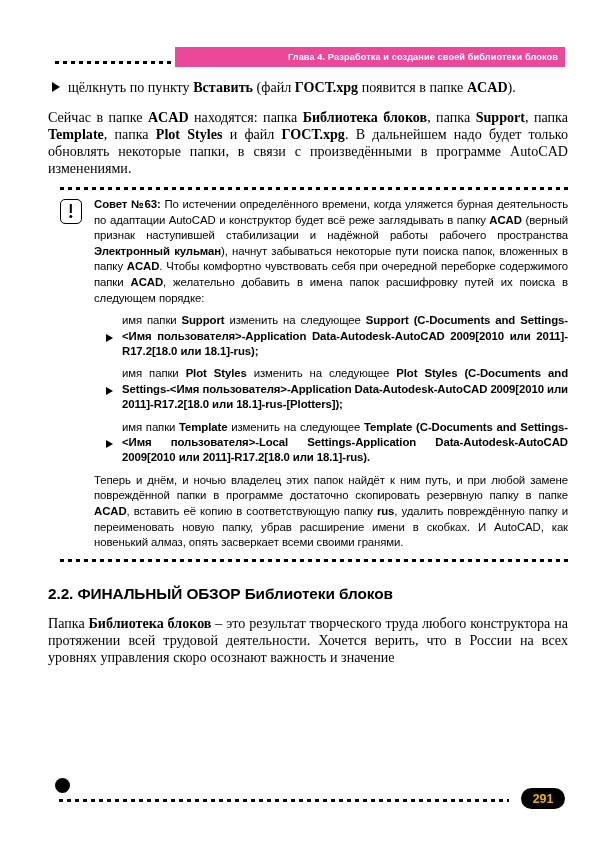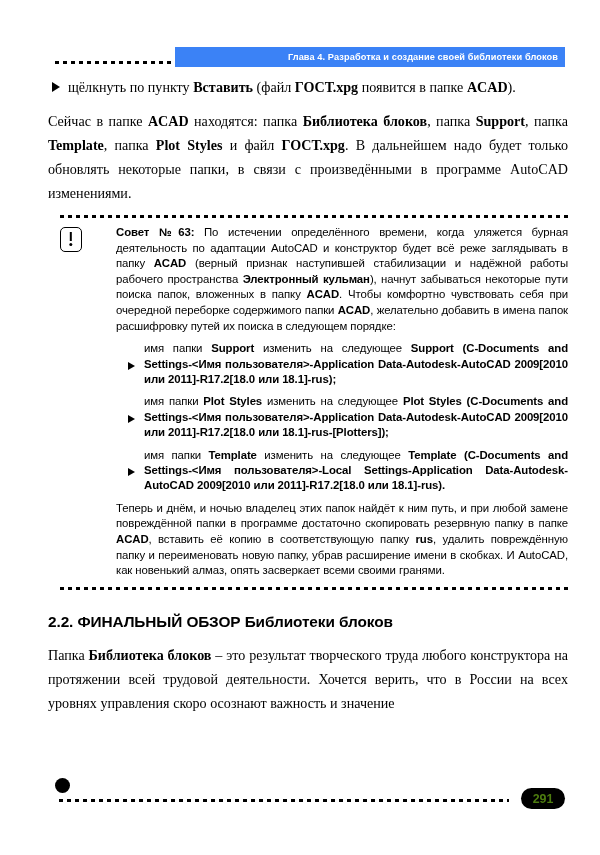--- a/index.html
+++ b/index.html
@@ -38,21 +38,21 @@
     width: 120px;
     height: 3px;
     background-image: repeating-linear-gradient(to right, #000 0 4px, transparent 4px 8px);
   }
   .header-bar {
     position: absolute;
     left: 120px;
     top: 0;
     width: 390px;
     height: 20px;
-    background: #3b82f6;
+    background: #ec4899;
     display: flex;
     align-items: center;
     justify-content: flex-end;
     box-sizing: border-box;
     padding-right: 7px;
   }
   .header-bar span {
     color: #ffffff;
     font-family: "Liberation Sans", "DejaVu Sans", sans-serif;
     font-weight: bold;
@@ -67,21 +67,21 @@
     top: 78px;
     left: 48px;
     width: 520px;
   }
 
   
   p.body-text {
     margin: 12px 0 7px 0;
     font-family: "Liberation Serif", "DejaVu Serif", serif;
     font-size: 14.1px;
-    line-height: 24px;
+    line-height: 17px;
     text-align: justify;
     text-justify: inter-word;
     hyphens: manual;
   }
   p.body-text b, .bold {
     font-weight: bold;
   }
 
   .arrow-item {
     display: flex;
@@ -114,21 +114,20 @@
     height: 3px;
     background-image: repeating-linear-gradient(to right, #000 0 4px, transparent 4px 8px);
   }
   .dotline.full { width: 508px; margin-left: 12px; }
   .dotline.short { width: 330px; margin-left: 12px; }
 
   .tip-body {
     display: flex;
     align-items: flex-start;
     padding: 7px 0 6px 12px;
-    gap: 22px;
   }
   .tip-icon {
     flex: 0 0 auto;
     width: 20px;
     height: 23px;
     border: 1.6px solid #000;
     border-radius: 5px;
     margin-right: 12px;
     margin-top: 2px;
     position: relative;
@@ -232,21 +231,21 @@
     background-image: repeating-linear-gradient(to right, #000 0 4px, transparent 4px 8px);
   }
   .page-badge {
     position: absolute;
     right: 0;
     top: -2px;
     min-width: 44px;
     height: 21px;
     background: #000;
     border-radius: 11px;
-    color: #4d7c0f;
+    color: #eab308;
     font-family: "Liberation Sans", "DejaVu Sans", sans-serif;
     font-size: 12.4px;
     font-weight: bold;
     display: flex;
     align-items: center;
     justify-content: center;
     padding: 0 9px;
     box-sizing: border-box;
   }
 </style>

